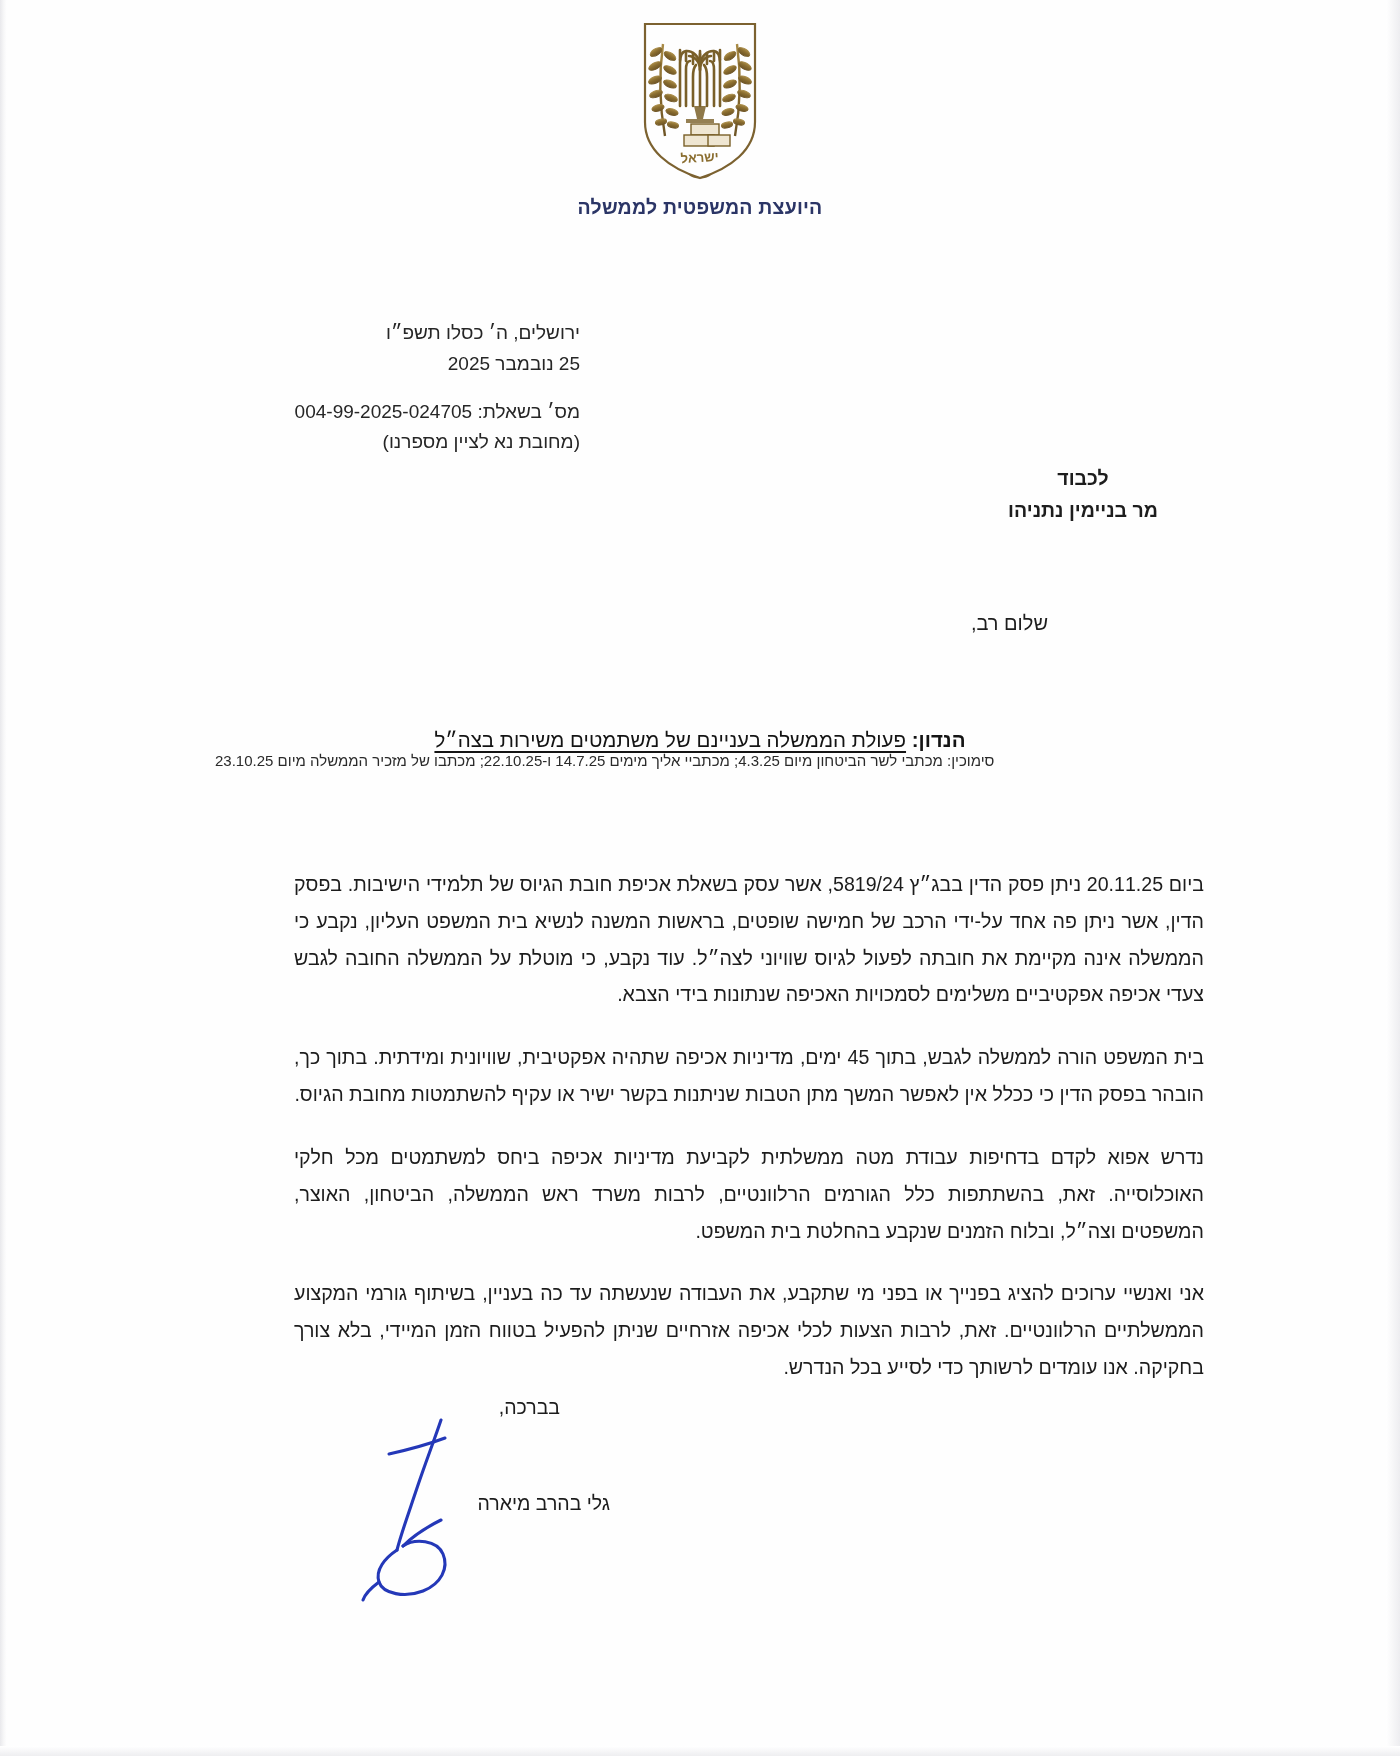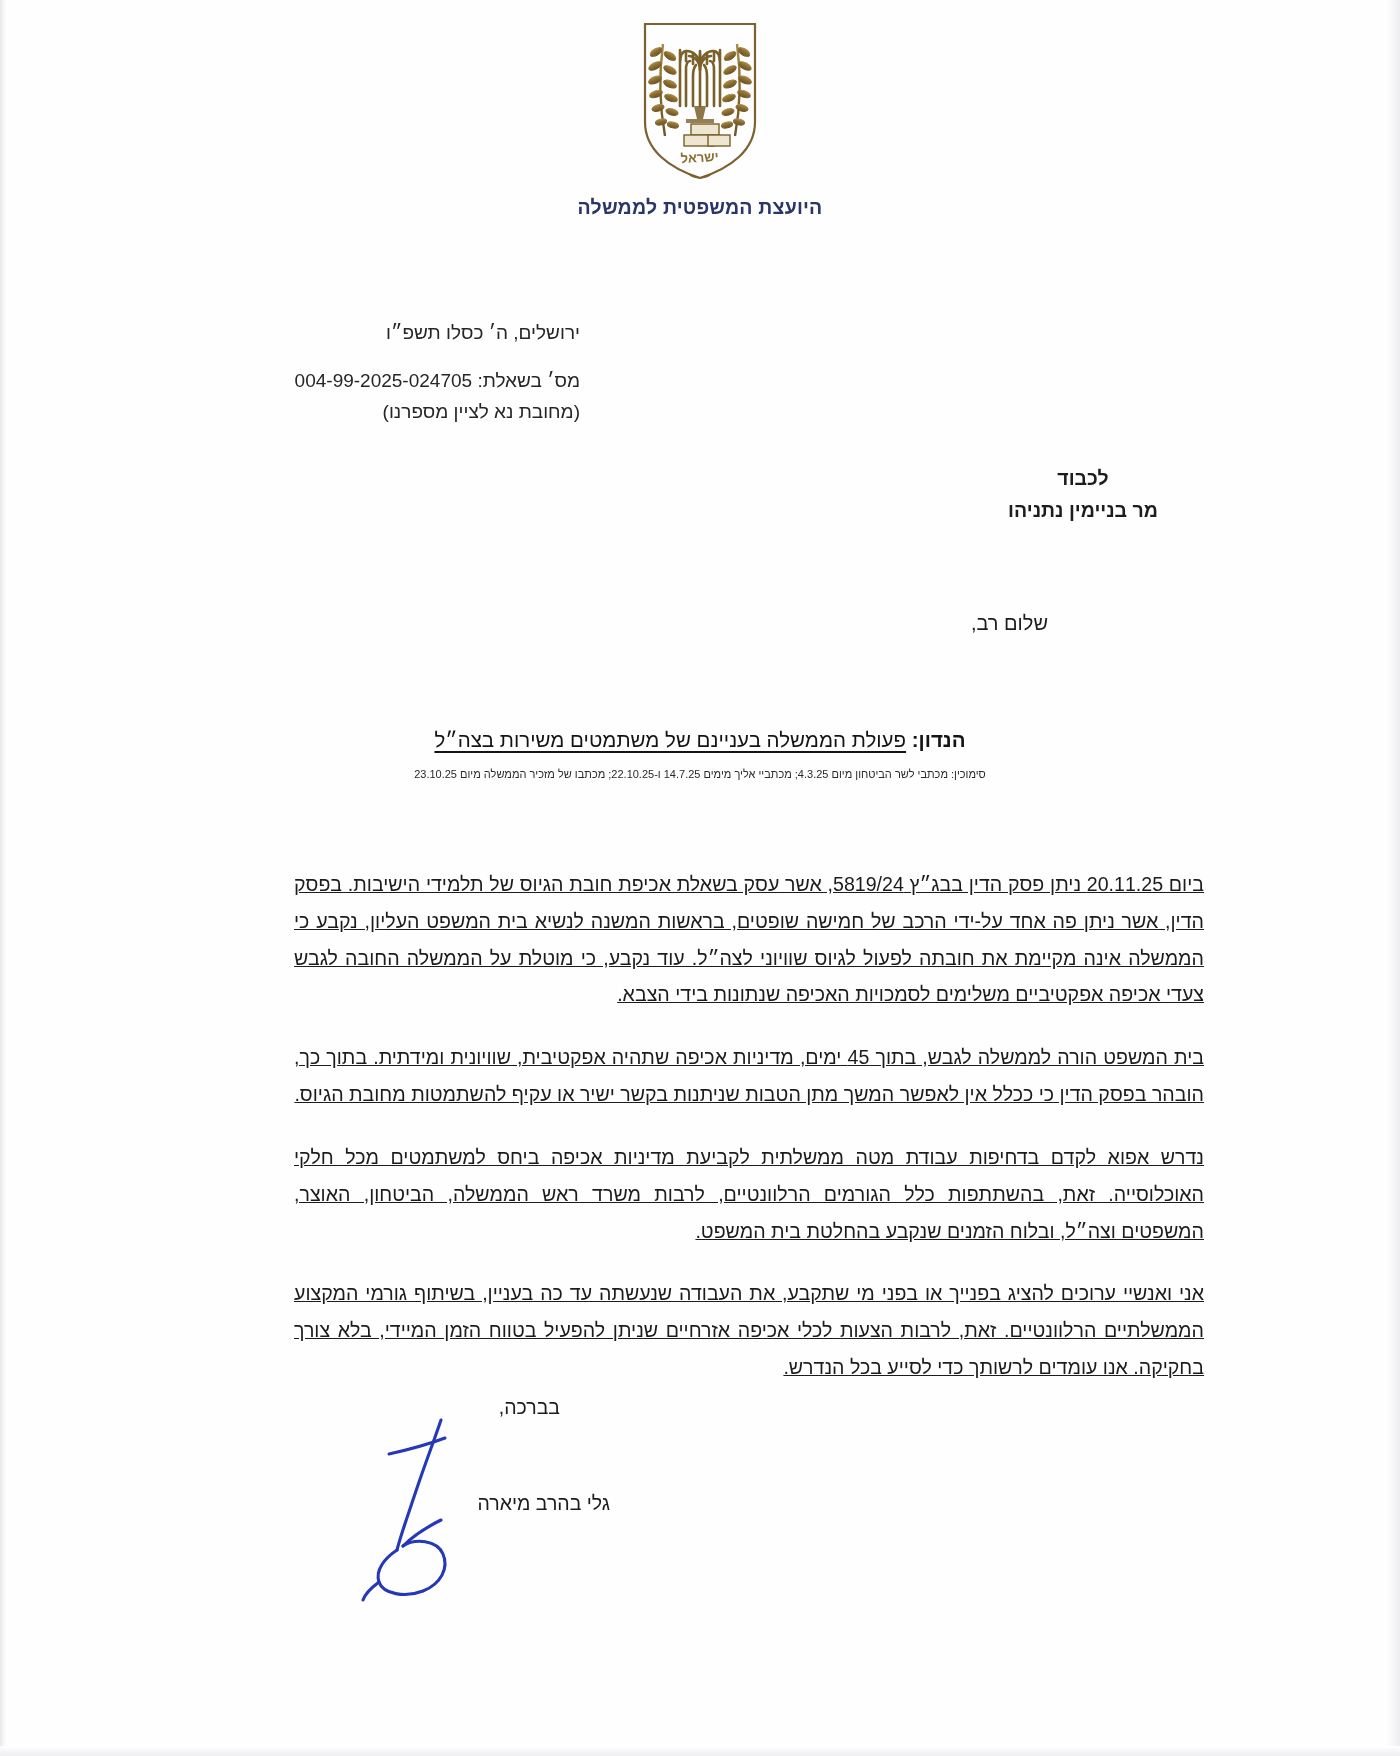--- a/index.html
+++ b/index.html
@@ -122,44 +122,43 @@
     color: #141414;
   }
   .subject .label { font-weight: bold; }
   .subject .value {
     text-decoration: underline;
     text-underline-offset: 4px;
     font-weight: normal;
   }
   .refs {
     position: absolute;
-    top: 766px;
+    top: 750px;
     left: 0;
     width: 100%;
     padding: 0 215px;
     box-sizing: border-box;
-    text-align: center;
-    direction: rtl;
-    font-size: 11px;
+    text-align: left;
+    direction: rtl;
+    font-size: 15px;
     line-height: 1.5;
     color: #2a2a2a;
   }
 
   
   .body {
     position: absolute;
     top: 866px;
     right: 196px;
     width: 910px;
     direction: rtl;
     text-align: justify;
     font-size: 19.6px;
     line-height: 1.88;
     color: #1c1c1c;
-    text-decoration: underline;
   }
   .body p {
     margin: 0 0 26px 0;
     text-align: justify;
     text-justify: inter-word;
   }
   .body p:last-child { margin-bottom: 0; }
 
   
   .closing {
@@ -265,20 +264,21 @@
       </g>
 
       <text x="61" y="144" text-anchor="middle" font-family="'Liberation Sans', sans-serif" font-size="13" font-weight="bold" fill="#8a6d2f" transform="rotate(-4 61 144)">ישראל</text>
     </svg>
   </div>
 
   <div class="org-title">היועצת המשפטית לממשלה</div>
 
   <div class="meta-block">
     <div class="ln">ירושלים, ה׳ כסלו תשפ״ו</div>
+    <div class="ln">25 נובמבר 2025</div>
     <div class="meta-gap"></div>
     <div class="ln">
       <span>מס׳ בשאלת:</span>
       <span>004-99-2025-024705</span>
     </div>
     <div class="ln">(מחובת נא לציין מספרנו)</div>
   </div>
 
   <div class="addressee">
     <div>לכבוד</div>

